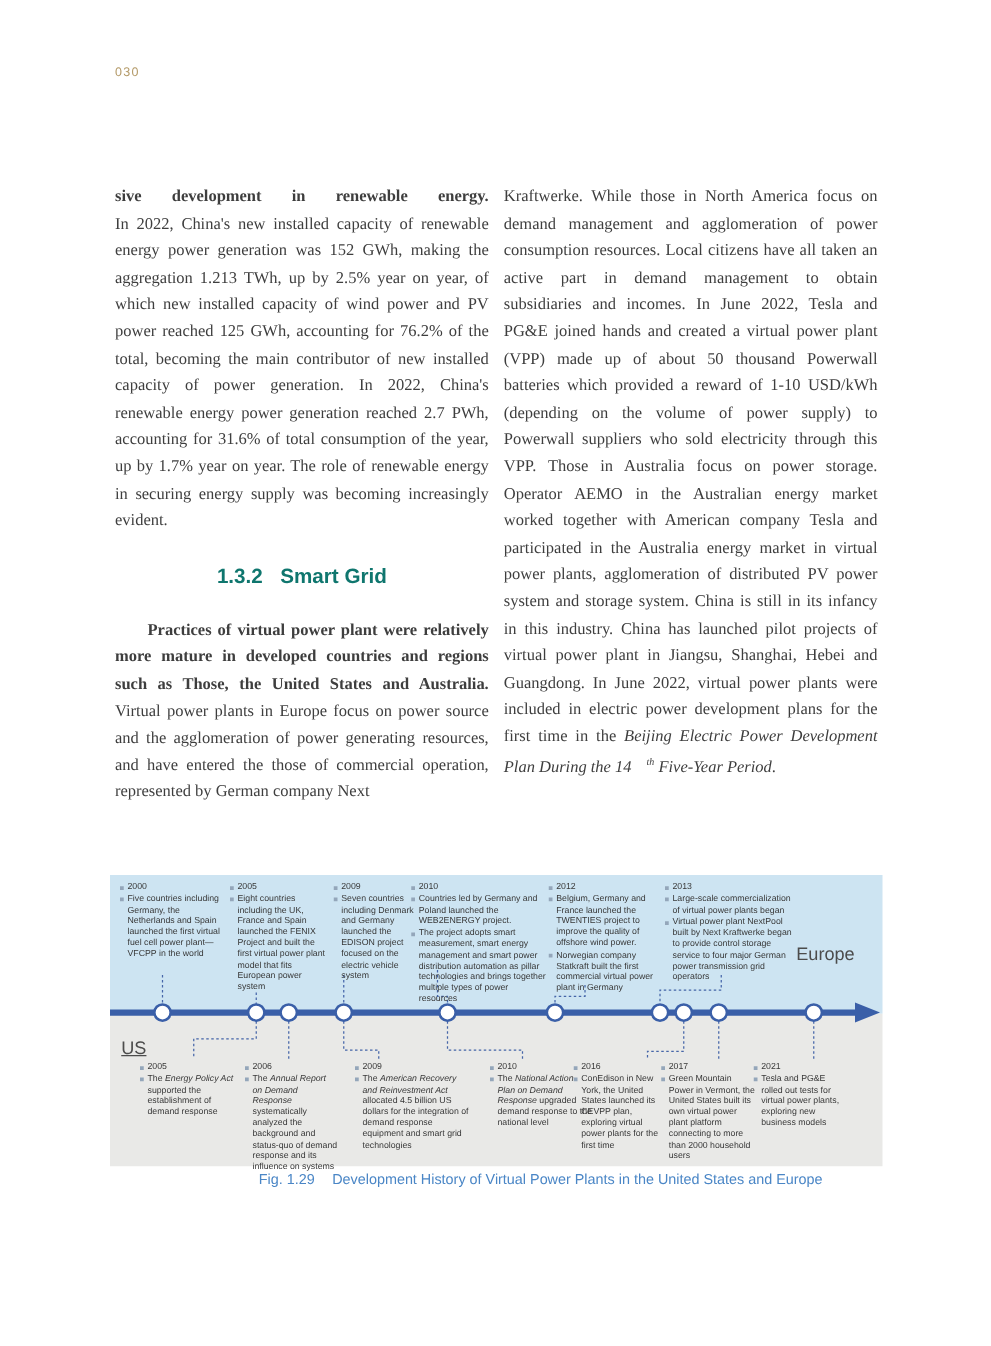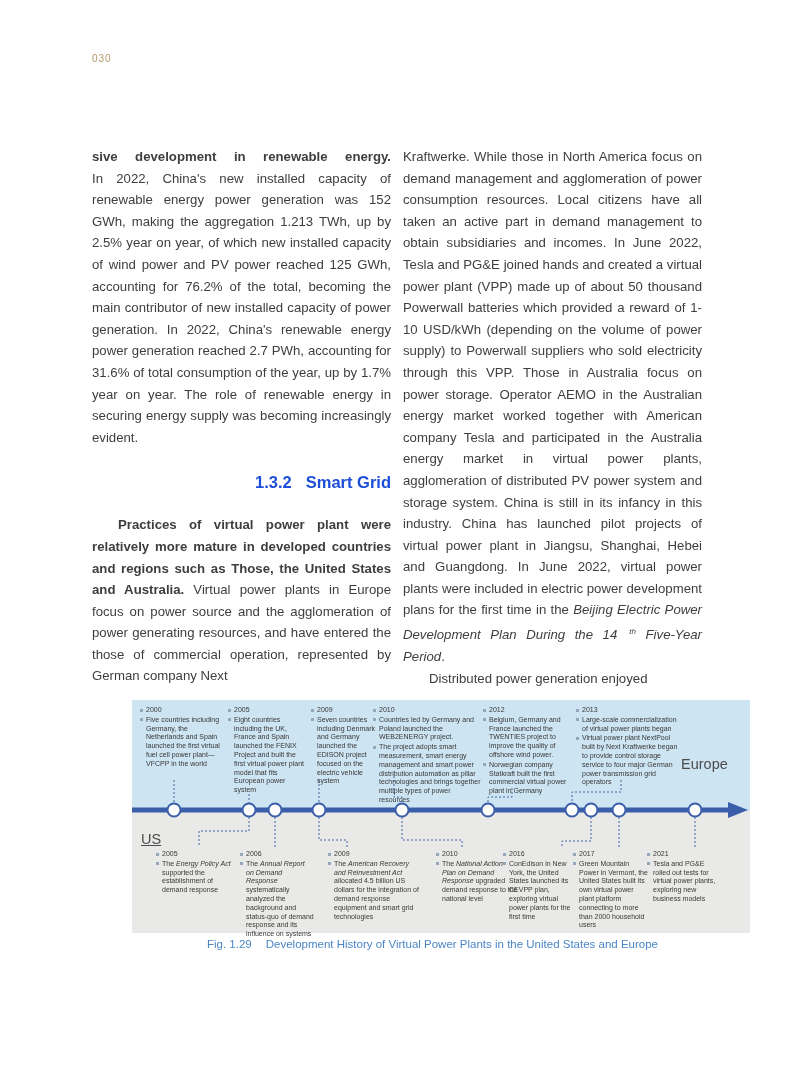--- a/index.html
+++ b/index.html
@@ -8,35 +8,35 @@
     font-family:"Liberation Sans", sans-serif;color:#3e3e3e;
   }
   .page-number{
     position:absolute;left:92px;top:53px;font-size:10px;letter-spacing:1px;color:#b49a68;
   }
   .columns{
     position:absolute;left:92px;top:146px;width:610px;display:flex;gap:12px;
   }
   .col{width:299px;}
   .body-text{
-    margin:0;font-size:13.2px;line-height:21.6px;text-align:justify;color:#3e3e3e;
+    margin:0;font-size:13.2px;line-height:21.6px;text-align:justify;color:#3e3e3e;font-family:Liberation Serif, serif;
   }
   .body-text .lead-bold{
     display:block;font-weight:bold;text-align:justify;text-align-last:justify;
   }
   .body-text b{font-weight:bold;}
   .indent{text-indent:26px;}
   .section-heading{
-    margin:25px 0 22px 0;font-size:16.5px;font-weight:bold;color:#1d4ed8;text-align:right;
+    margin:25px 0 22px 0;font-size:16.5px;font-weight:bold;color:#0f766e;text-align:center;
   }
   .section-heading .h-num{margin-right:14px;}
   .sup-it{vertical-align:super;font-size:8px;font-style:italic;padding-left:12px;}
   
   .figure{
-    position:absolute;left:88px;top:700px;width:618px;height:233px;margin-left:44px;
+    position:absolute;left:88px;top:700px;width:618px;height:233px;
   }
   .band-top{position:absolute;left:0;top:0;width:618px;height:111px;background:#cde4f2;}
   .band-bottom{position:absolute;left:0;top:111px;width:618px;height:122px;background:#e9e9e7;}
   .fig-svg{position:absolute;left:0;top:0;pointer-events:none;}
   .region-label{position:absolute;font-size:14.5px;color:#4c4c4c;}
   .region-label.europe{left:549px;top:56px;}
   .region-label.us{left:9px;top:131px;text-decoration:underline;}
   .event-col{position:absolute;font-size:7px;line-height:8.8px;color:#383838;text-align:left;}
   .bullet-row{display:flex;align-items:flex-start;margin:0 0 1px 0;}
   .bullet-row .sq{
@@ -59,21 +59,20 @@
   <div class="page-number">030</div>
 
   <div class="columns">
     <div class="col">
       <p class="body-text"><span class="lead-bold">sive development in renewable energy.</span><span>In 2022, China's new installed capacity of renewable energy power generation was 152 GWh, making the aggregation 1.213 TWh, up by 2.5% year on year, of which new installed capacity of wind power and PV power reached 125 GWh, accounting for 76.2% of the total, becoming the main contributor of new installed capacity of power generation. In 2022, China's renewable energy power generation reached 2.7 PWh, accounting for 31.6% of total consumption of the year, up by 1.7% year on year. The role of renewable energy in securing energy supply was becoming increasingly evident.</span></p>
       <h3 class="section-heading"><span class="h-num">1.3.2</span><span>Smart Grid</span></h3>
       <p class="body-text indent"><b>Practices of virtual power plant were relatively more mature in developed countries and regions such as Those, the United States and Australia.</b><span> Virtual power plants in Europe focus on power source and the agglomeration of power generating resources, and have entered the those of commercial operation, represented by German company Next</span></p>
     </div>
     <div class="col">
       <p class="body-text"><span>Kraftwerke. While those in North America focus on demand management and agglomeration of power consumption resources. Local citizens have all taken an active part in demand management to obtain subsidiaries and incomes. In June 2022, Tesla and PG&amp;E joined hands and created a virtual power plant (VPP) made up of about 50 thousand Powerwall batteries which provided a reward of 1-10 USD/kWh (depending on the volume of power supply) to Powerwall suppliers who sold electricity through this VPP. Those in Australia focus on power storage. Operator AEMO in the Australian energy market worked together with American company Tesla and participated in the Australia energy market in virtual power plants, agglomeration of distributed PV power system and storage system. China is still in its infancy in this industry. China has launched pilot projects of virtual power plant in Jiangsu, Shanghai, Hebei and Guangdong. In June 2022, virtual power plants were included in electric power development plans for the first time in the </span><i>Beijing Electric Power Development Plan During the 14</i><span class="sup-it">th</span><i> Five-Year Period</i><span>.</span></p>
-      <p class="body-text indent">Distributed power generation enjoyed</p>
     </div>
   </div>
 
   <div class="figure">
     <div class="band-top"></div>
     <div class="band-bottom"></div>
     <svg id="fig-svg" class="fig-svg" width="618" height="233">
         <polyline points="42,80 42,103" fill="none" stroke="#4565a8" stroke-width="1" stroke-dasharray="2 2"></polyline>
         <polyline points="117,94 117,103" fill="none" stroke="#4565a8" stroke-width="1" stroke-dasharray="2 2"></polyline>
         <polyline points="187,80 187,103" fill="none" stroke="#4565a8" stroke-width="1" stroke-dasharray="2 2"></polyline>

